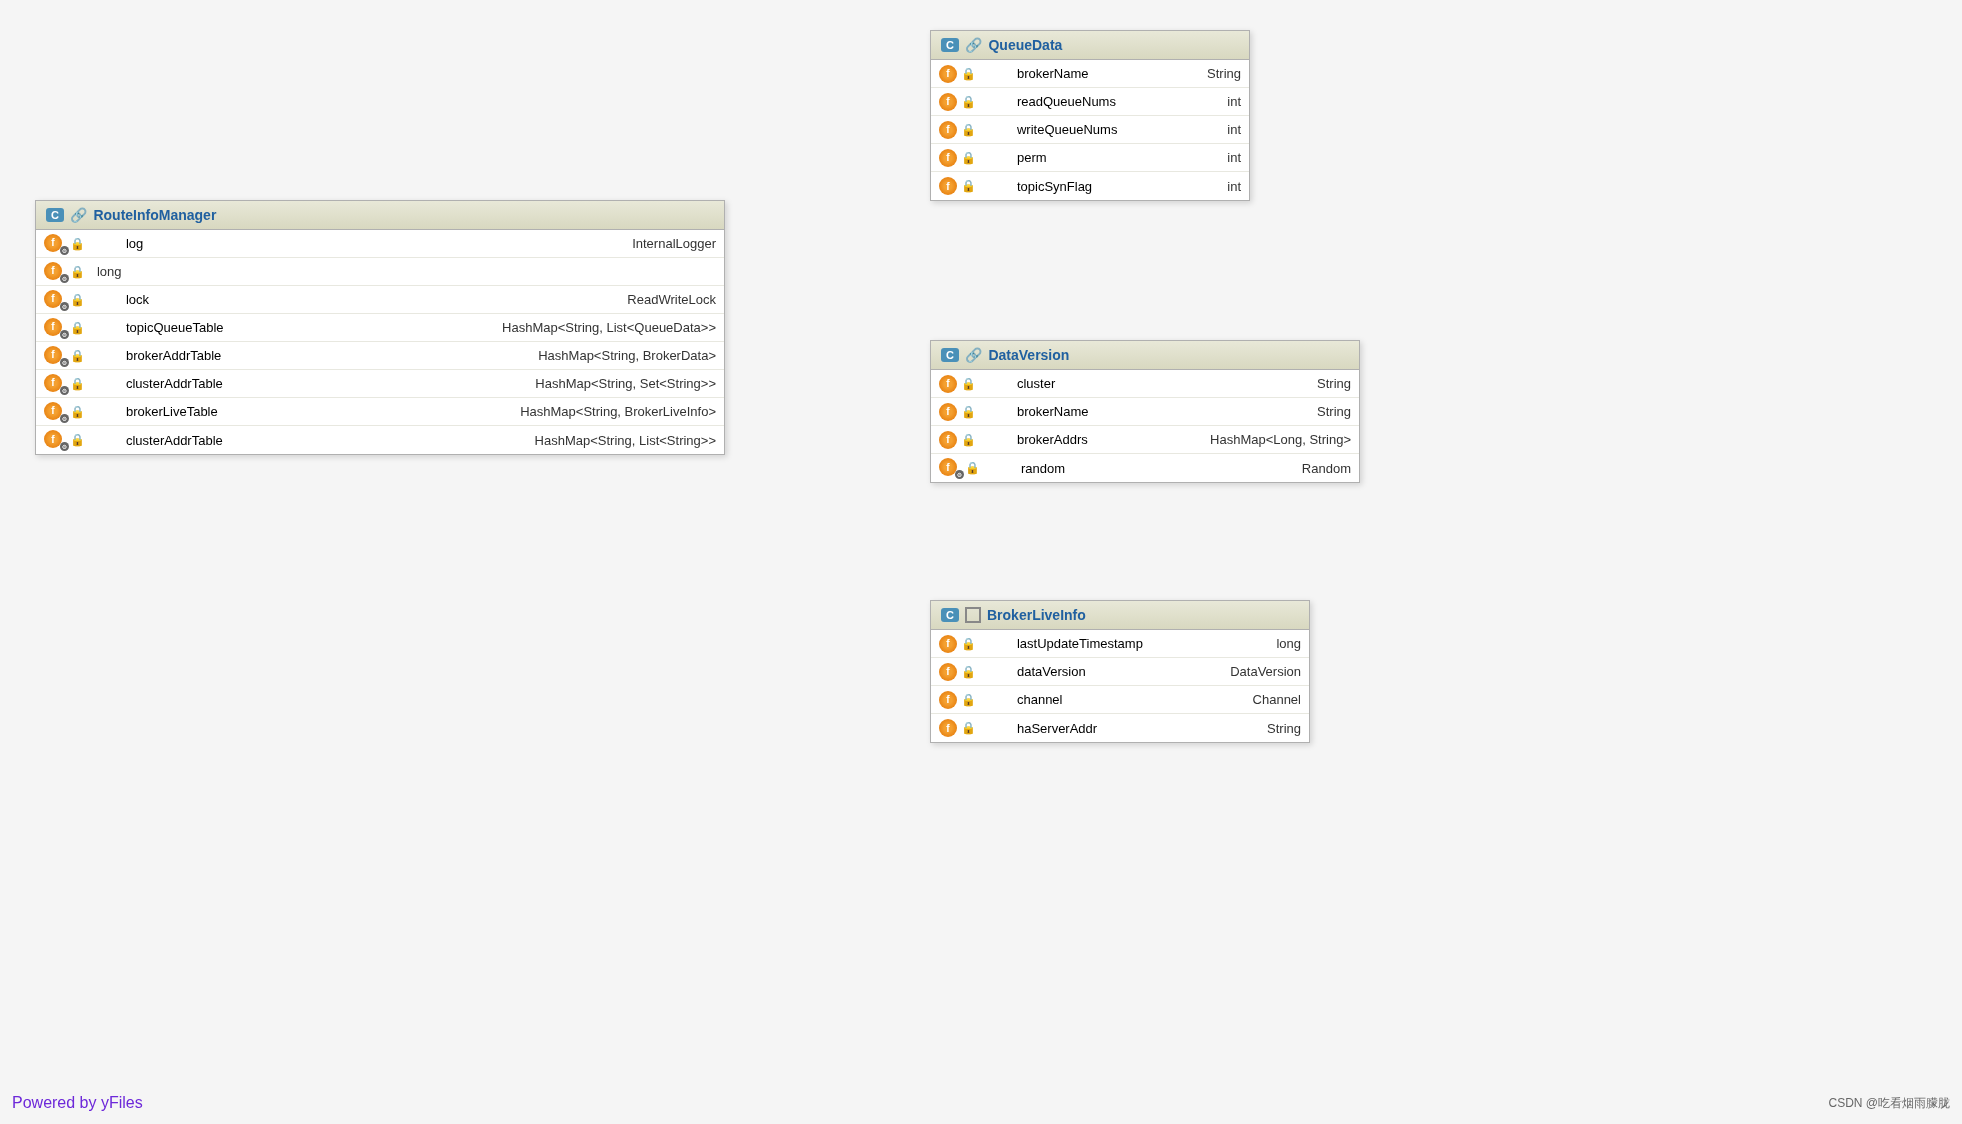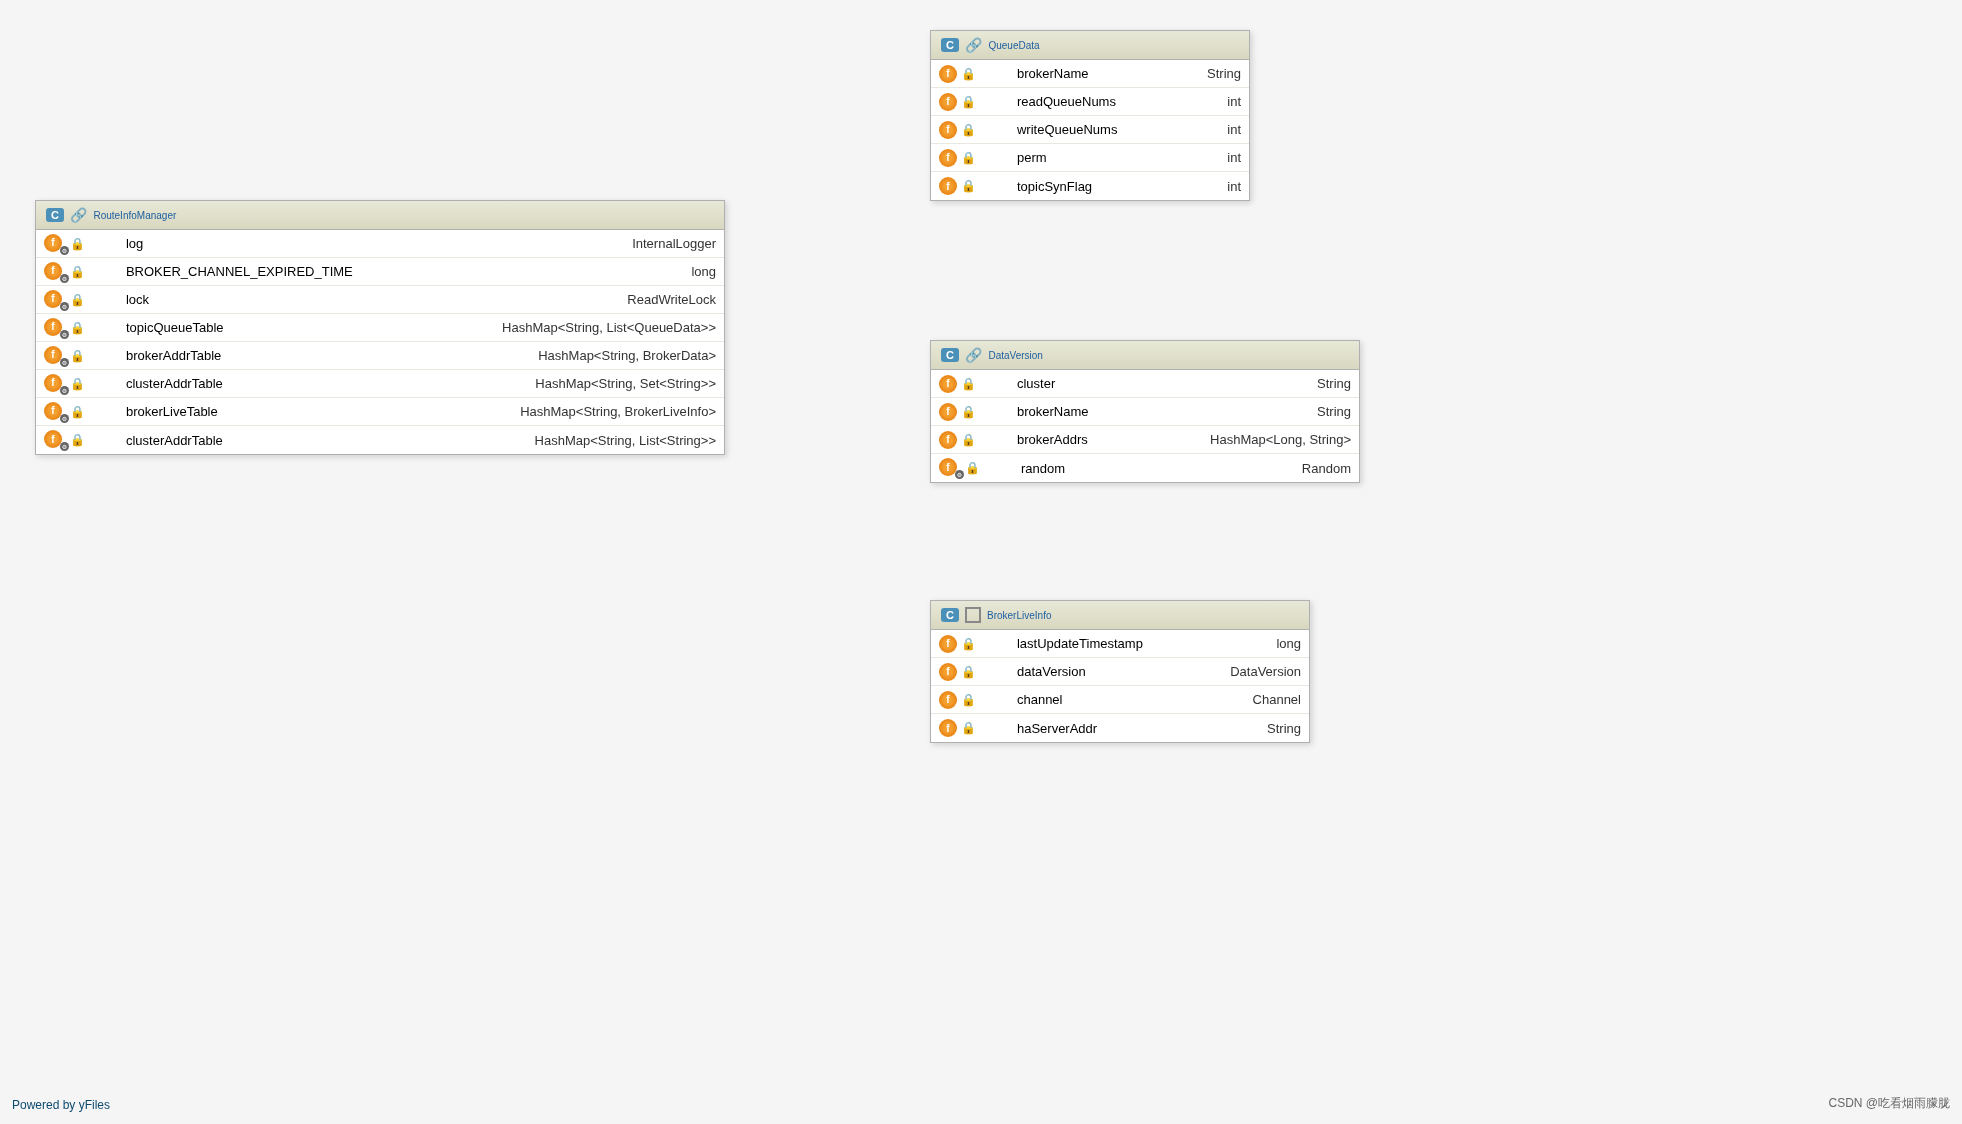--- a/index.html
+++ b/index.html
@@ -43,22 +43,22 @@
       font-size: 11px;
       font-weight: bold;
       padding: 1px 5px;
       border-radius: 3px;
       min-width: 18px;
       text-align: center;
     }
 
     .header-title {
       color: #2060a0;
-      font-size: 10px;
-      font-weight: normal;
+      font-size: 14px;
+      font-weight: bold;
     }
 
     .uml-row {
       display: flex;
       align-items: center;
       padding: 3px 8px;
       border-bottom: 1px solid #e8e8e0;
       gap: 4px;
       min-height: 28px;
     }
@@ -97,22 +97,22 @@
     .field-type {
       color: #333;
       white-space: nowrap;
       margin-left: 8px;
     }
 
     .watermark-left {
       position: absolute;
       bottom: 12px;
       left: 12px;
-      color: #0c4a6e;
-      font-size: 12px;
+      color: #6d28d9;
+      font-size: 16px;
     }
 
     .watermark-right {
       position: absolute;
       bottom: 12px;
       right: 12px;
       color: #666;
       font-size: 12px;
       margin-left: 9px;
     }
@@ -161,21 +161,20 @@
       <span class="field-name">log</span>
       <span class="field-type">InternalLogger</span>
     </div>
 
     <div class="uml-row">
       <div class="has-badge" style="position:relative; width:22px; height:20px; flex-shrink:0;">
         <div class="field-icon-f">f</div>
         <div class="badge-small" style="background:#666;">⚙</div>
       </div>
       <span class="lock-icon">🔒</span>
-      <span class="field-name">BROKER_CHANNEL_EXPIRED_TIME</span>
       <span class="field-type">long</span>
     </div>
 
     <div class="uml-row">
       <div class="has-badge" style="position:relative; width:22px; height:20px; flex-shrink:0;">
         <div class="field-icon-f">f</div>
         <div class="badge-small" style="background:#666;">⚙</div>
       </div>
       <span class="lock-icon">🔒</span>
       <span class="field-name">lock</span>

